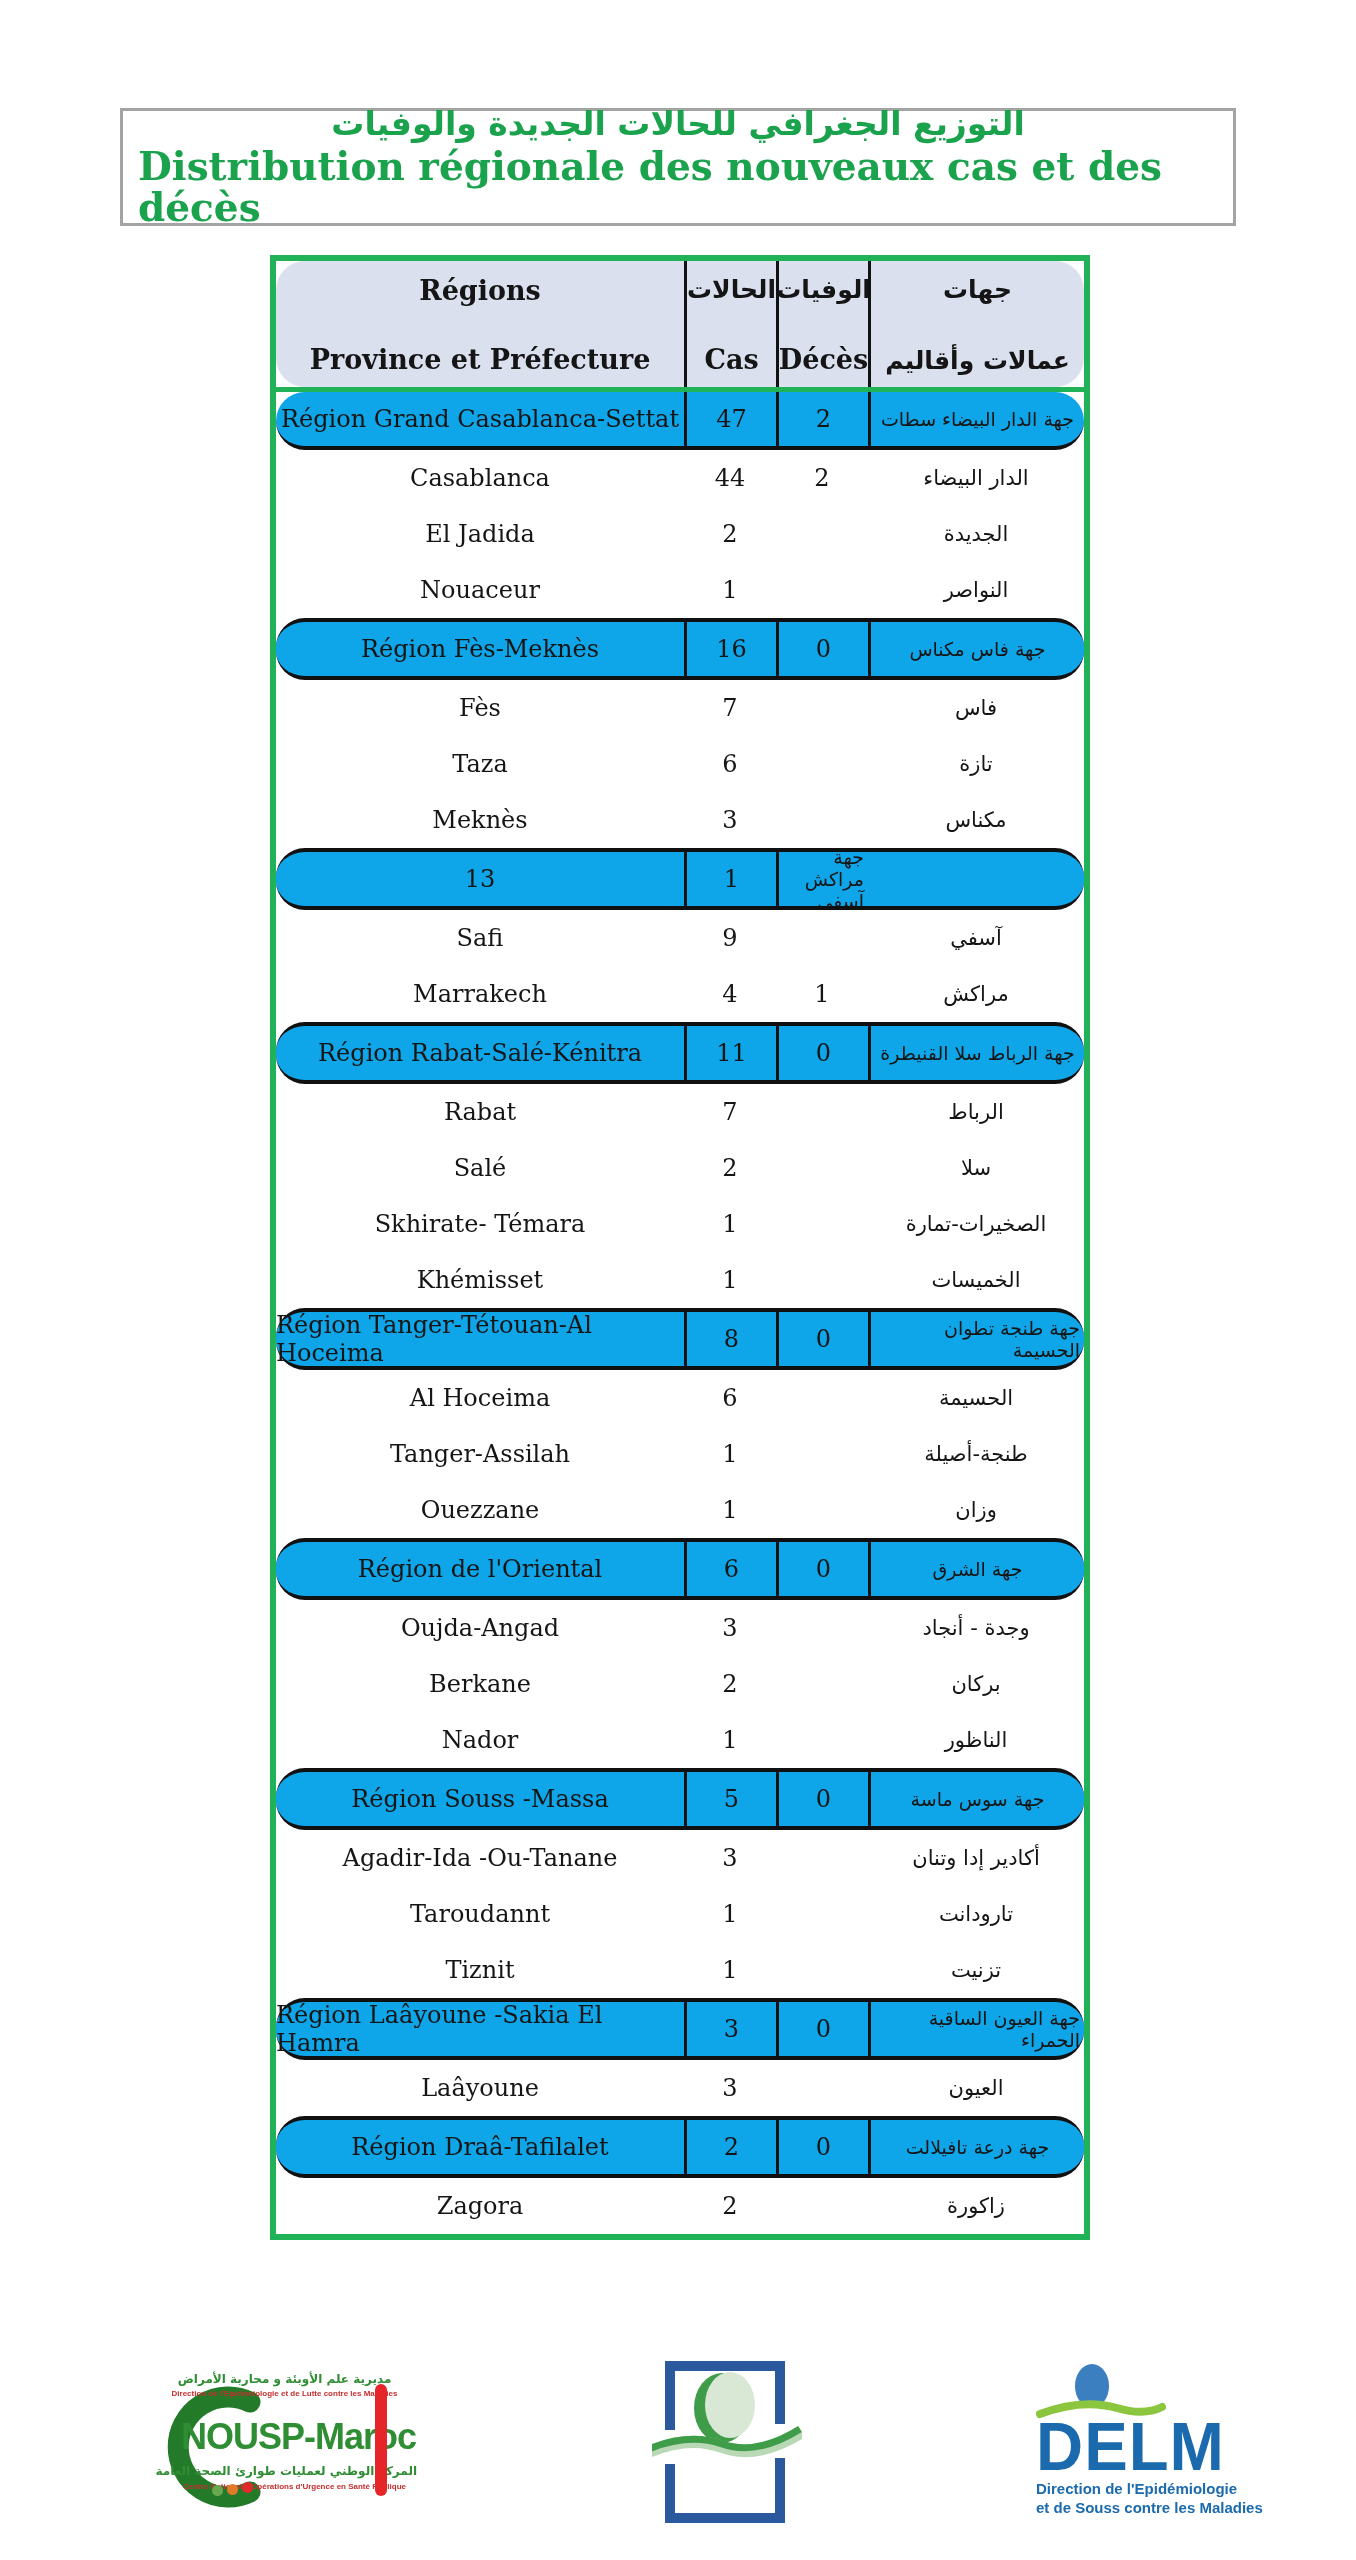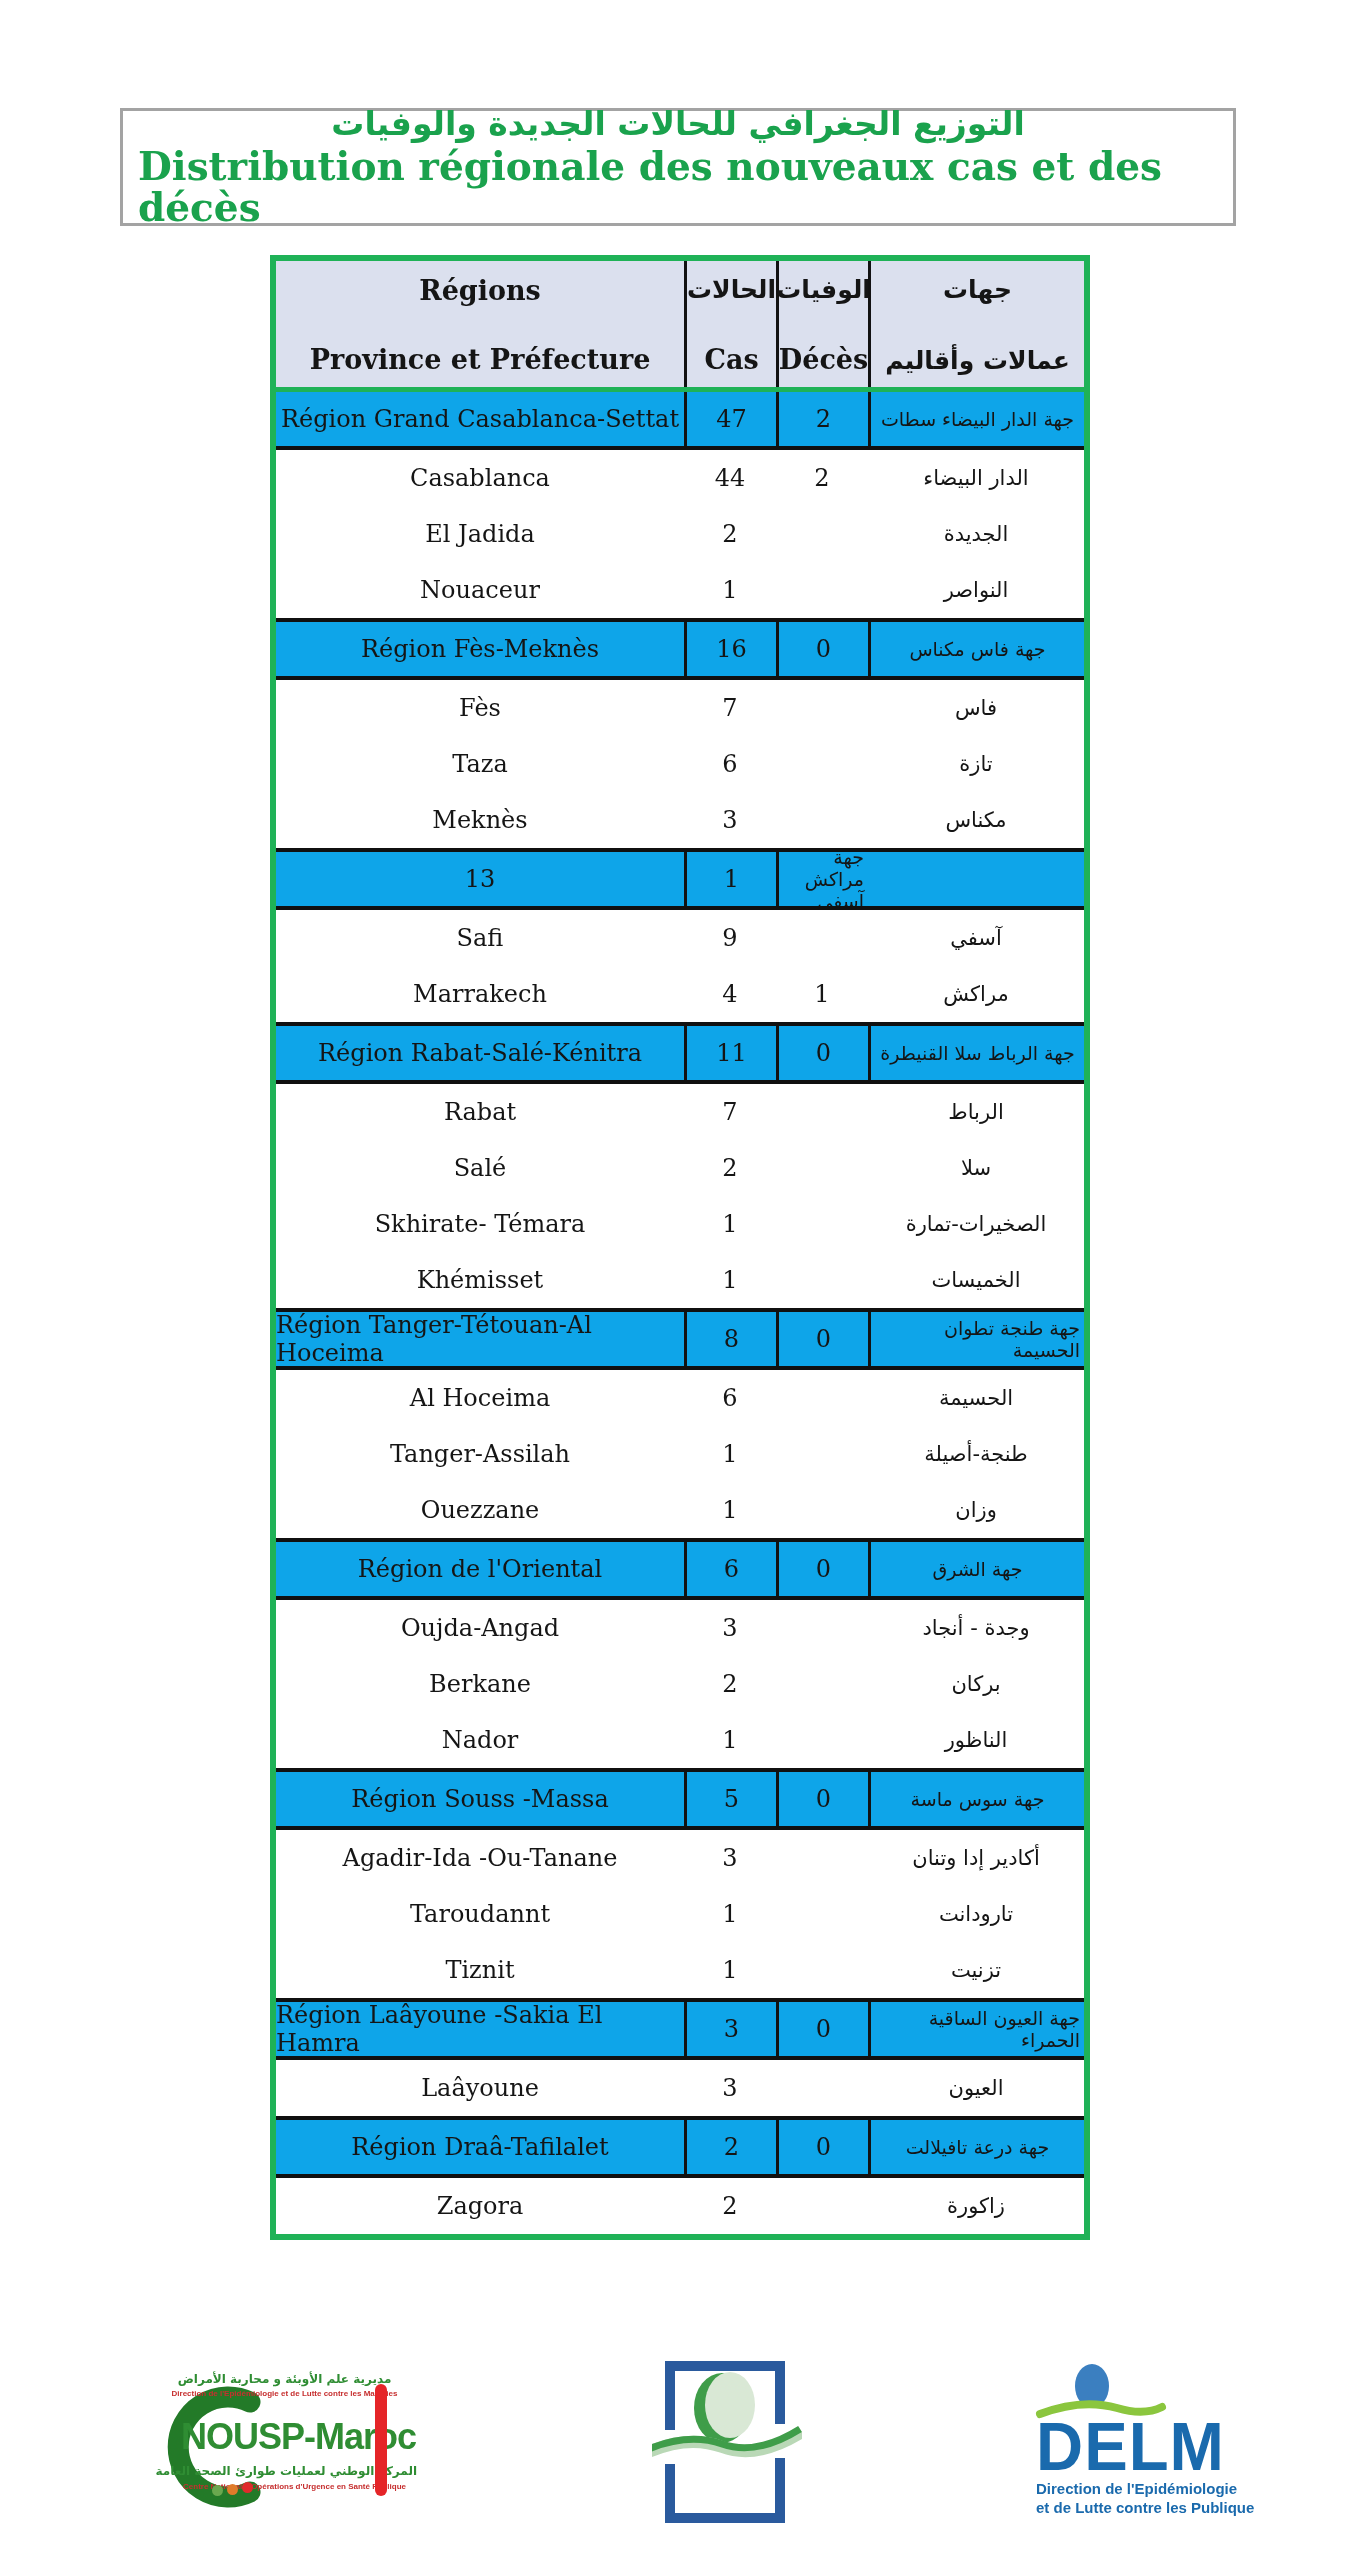--- a/index.html
+++ b/index.html
@@ -22,21 +22,21 @@
   .title-fr{
     font-family:"DejaVu Serif", serif;font-weight:bold;font-size:39px;
     color:#1aa24d;line-height:1.05;padding-left:15px;
   }
 
   
   .covid-table{
     position:absolute;left:270px;top:255px;width:820px;
     border:6px solid #1fb257;background:#ffffff;
   }
-  .row{display:grid;grid-template-columns:408px 92px 92px 216px;width:100%;}
+  .row{display:grid;grid-template-columns:408px 92px 92px 216px;width:100%;border-radius:29px;}
   .header-row{height:126px;background:#dbe0ee;}
   .header-cell{
     display:flex;flex-direction:column;justify-content:space-between;align-items:center;
     padding:14px 2px 12px 2px;
   }
   .header-cell + .header-cell{border-left:3px solid #121212;}
   .hdr-fr{font-weight:bold;font-size:27px;}
   .hdr-ar{font-family:"DejaVu Sans", sans-serif;font-weight:bold;font-size:25px;direction:rtl;}
   .green-divider{height:5px;background:#1fb257;}
 
@@ -326,16 +326,16 @@
     </svg>
   </div>
 
   <div class="logo delm">
     <svg width="200" height="60" viewBox="0 0 200 60" style="position:absolute;left:0;top:0;">
       <ellipse cx="60" cy="24" rx="17" ry="22" fill="#3b7fc0"></ellipse>
       <path d="M 8 52 Q 50 36 85 46 Q 112 54 130 45" fill="none" stroke="#8bc63e" stroke-width="8" stroke-linecap="round"></path>
     </svg>
     <div class="delm-name">DELM</div>
     <div class="delm-l1">Direction de l'Epidémiologie</div>
-    <div class="delm-l2">et de Lutte contre les Publique</div>
+    <div class="delm-l2">et de Souss contre les Maladies</div>
   </div>
 
 </div>
 
 </body></html>

